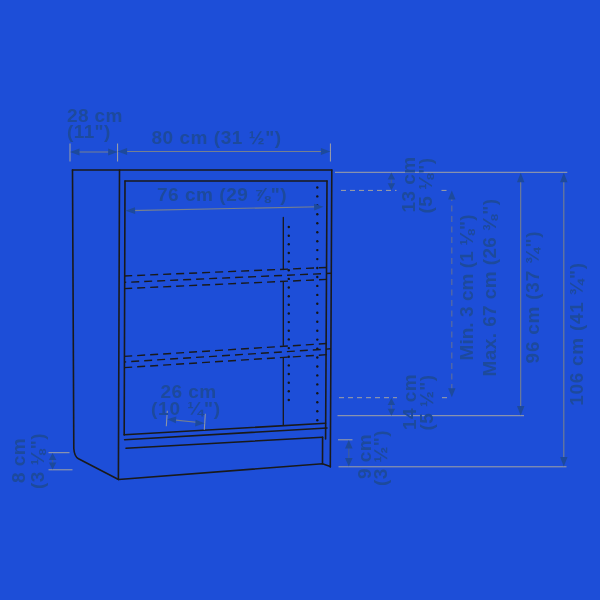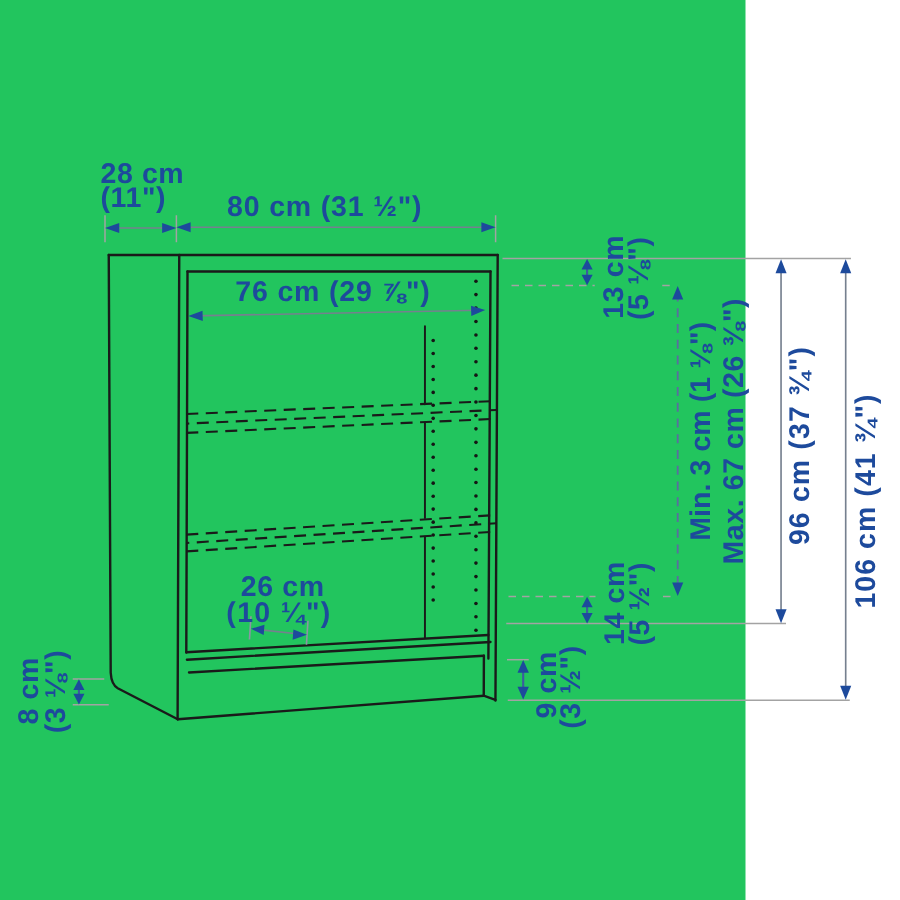--- a/index.html
+++ b/index.html
@@ -1,16 +1,16 @@
 <!DOCTYPE html>
 <html><head>
 <meta charset="utf-8">
 <style>
 html,body{margin:0;padding:0;background:#fff;}
-#wrap{width:497px;height:600px;position:relative;background:#22c55e;}
+#wrap{width:600px;height:600px;position:relative;background:#1d4ed8;}
 text{font-family:"Liberation Sans",sans-serif;font-weight:bold;fill:#1d4a9c;letter-spacing:0.4px;}
 .bk{stroke:#1a1a1a;stroke-width:1.6;fill:none;stroke-linecap:round;}
 .bkd{stroke:#1a1a1a;stroke-width:1.4;fill:none;stroke-dasharray:8 5;}
 .gr{stroke:#a3a3a3;stroke-width:1;fill:none;}
 .grd{stroke:#a3a3a3;stroke-width:1;fill:none;stroke-dasharray:5 4;}
 .dim{stroke:#76808f;stroke-width:1.1;fill:none;}
 .dims{stroke:#3c5ba0;stroke-width:1.4;fill:none;}
 .dimd{stroke:#5a6da0;stroke-width:1.2;fill:none;stroke-dasharray:6 4.5;}
 .ah{fill:#1d4a9c;stroke:none;}
 </style>

